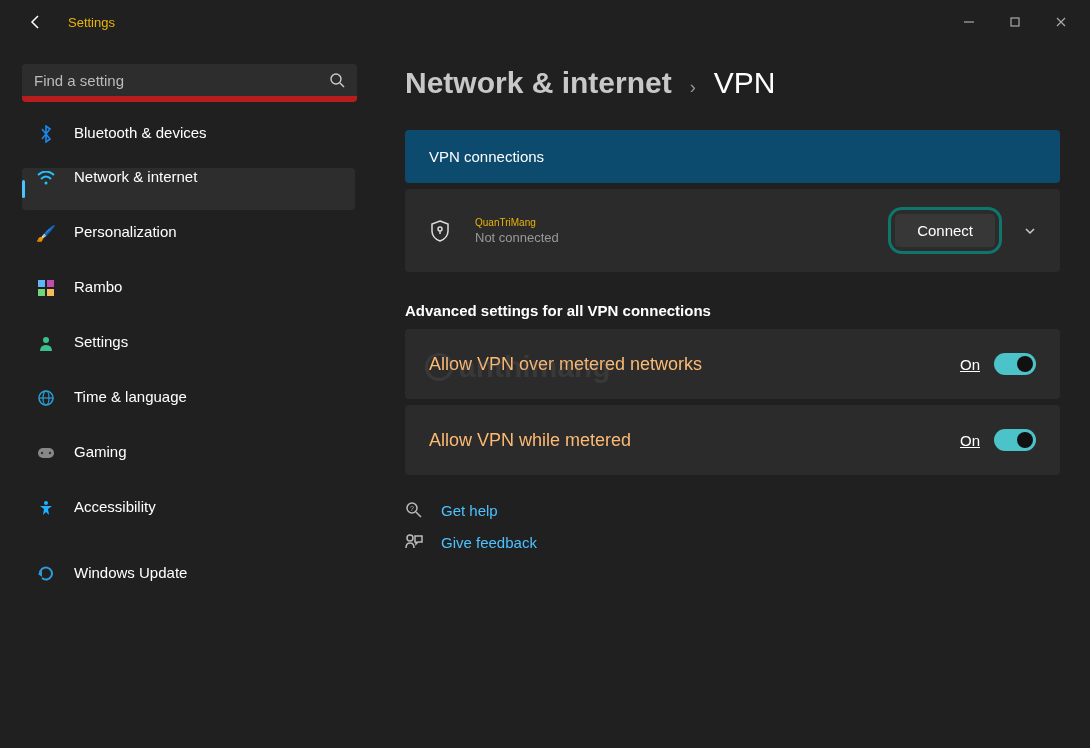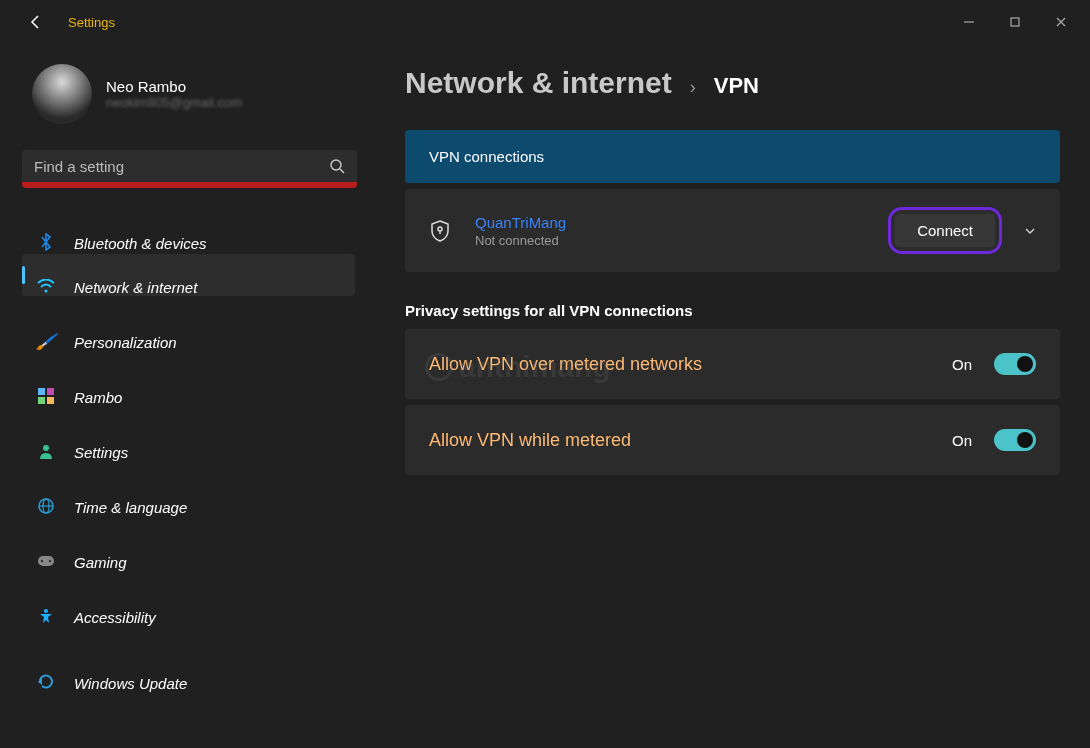--- a/index.html
+++ b/index.html
@@ -98,29 +98,28 @@
     font-size:15px;
     flex:1;
   }
   .search input::placeholder { color:#bbb; }
   .search .mag { width:16px; height:16px; }
 
   
   .nav { display:flex; flex-direction:column; gap:2px; }
   .nav-item {
     display:flex;
-    align-items:flex-end;
+    align-items:flex-start;
     height: 42px;
     border-radius: 4px;
     padding-left: 14px;
     font-size: 15px;
     color:#fff;
     cursor:pointer;
     position:relative;
-    font-style:italic;
   }
   .nav-item.selected {
     background:#2d2d2d;
   }
   .nav-item.selected::before {
     content:"";
     position:absolute;
     left:0; top:12px; bottom:12px;
     width:3px;
     background:#4cc2ff;
@@ -164,22 +163,22 @@
   .breadcrumb .bc-parent {
     font-size: 30px;
     font-weight: 600;
     color:#c8c8c8;
   }
   .breadcrumb .chev {
     font-size: 18px;
     color:#999;
   }
   .breadcrumb .bc-current {
-    font-size: 22px;
-    font-weight: 700;
+    font-size: 30px;
+    font-weight: 400;
     color:#fff;
   }
 
   .card {
     background:#0c4a6e;
     border-radius: 4px;
     padding: 18px 24px;
     margin-bottom: 6px;
     display:flex;
     align-items:center;
@@ -210,24 +209,24 @@
     background:#2b2b2b;
     border-radius:4px;
     padding: 18px 20px 18px 24px;
     margin-bottom: 30px;
   }
   .vpn-card .shield-icon {
     width:22px; height:22px; margin-right:24px;
     display:flex;align-items:center;justify-content:center;
   }
   .vpn-card .shield-icon svg { stroke:#ddd; fill:none; stroke-width:1.5; }
-  .vpn-card .vpn-text .vpn-name { font-size:15px; color:#3b82f6; }
+  .vpn-card .vpn-text .vpn-name { font-size:10px; color:#eab308; }
   .vpn-card .right { margin-left:auto; display:flex; align-items:center; gap:18px; }
   .btn-connect-wrap {
-    border:3px solid #6d28d9;
+    border:3px solid #0f766e;
     border-radius:14px;
     padding:4px;
   }
   .btn-connect {
     background:#373737;
     color:#fff;
     font-size:15px;
     border:none;
     border-radius:4px;
     padding:8px 22px;
@@ -248,21 +247,21 @@
   .toggle-card {
     background:#2b2b2b;
     border-radius:4px;
     padding:24px;
     margin-bottom:6px;
     display:flex;
     align-items:center;
   }
   .toggle-card .label { font-size:18px; color:#fdba74; }
   .toggle-card .spacer { flex:1; }
-  .toggle-card .state { font-size:15px; color:#fff; margin-right:22px; }
+  .toggle-card .state { font-size:15px; color:#fff; margin-right:14px;text-decoration:underline; }
   .switch {
     width:42px;height:22px;
     background:#4cc2c9;
     border-radius:11px;
     position:relative;
     cursor:pointer;
   }
   .switch .knob {
     position:absolute;
     right:3px; top:3px;
@@ -320,27 +319,20 @@
       <svg width="12" height="12" viewBox="0 0 12 12">
           <path d="M2 2 L10 10 M10 2 L2 10" stroke-width="1.2"></path>
         </svg>
     </div>
   </div>
 </div>
 
 <div class="main">
   <div class="sidebar">
 
-    <div class="profile">
-      <div class="avatar"></div>
-      <div class="profile-text">
-        <div class="user-name">Neo Rambo</div>
-        <div class="user-email">neokim805@gmail.com</div>
-      </div>
-    </div>
 
     <div class="search-wrap">
       <div class="search">
         <input type="text" placeholder="Find a setting" style="">
         <span class="mag">
           <svg width="16" height="16" viewBox="0 0 16 16">
               <circle cx="7" cy="7" r="5" stroke="#ccc" stroke-width="1.4" fill="none"></circle>
               <line x1="11" y1="11" x2="15" y2="15" stroke="#ccc" stroke-width="1.4"></line>
             </svg>
         </span>
@@ -468,40 +460,62 @@
           <button class="btn-connect">Connect</button>
         </div>
         <span class="expand-chev">
           <svg width="14" height="14" viewBox="0 0 14 14">
               <path d="M3 5 L7 9 L11 5"></path>
             </svg>
         </span>
       </div>
     </div>
 
-    <div class="section-header">Privacy settings for all VPN connections</div>
+    <div class="section-header">Advanced settings for all VPN connections</div>
 
     <div class="toggle-card">
       <div class="label">Allow VPN over metered networks</div>
       <div class="spacer"></div>
       <div class="state">On</div>
       <div class="switch">
           <div class="knob"></div>
         </div>
     </div>
 
     <div class="toggle-card">
       <div class="label">Allow VPN while metered</div>
       <div class="spacer"></div>
       <div class="state">On</div>
       <div class="switch">
           <div class="knob"></div>
         </div>
     </div>
 
+    <div class="footer-links">
+      <div class="footer-link">
+        <span class="fic">
+          <svg width="18" height="18" viewBox="0 0 18 18">
+              <circle cx="7" cy="7" r="5"></circle>
+              <line x1="11" y1="11" x2="16" y2="16"></line>
+              <text x="5" y="10" font-size="7" fill="#bbb" stroke="none">?</text>
+            </svg>
+        </span>
+        <span>Get help</span>
+      </div>
+      <div class="footer-link">
+        <span class="fic">
+          <svg width="18" height="16" viewBox="0 0 18 16">
+              <circle cx="5" cy="4" r="3"></circle>
+              <path d="M1 14 Q1 9 5 9 Q9 9 9 14"></path>
+              <path d="M10 2 L17 2 L17 8 L13 8 L11 10 L11 8 L10 8 Z"></path>
+            </svg>
+        </span>
+        <span>Give feedback</span>
+      </div>
+    </div>
 
   </div>
 </div>
 
 <div class="watermark">
   <span class="wm-circle"></span>
     <span>anthimang</span>
 </div>
 
 </body></html>

